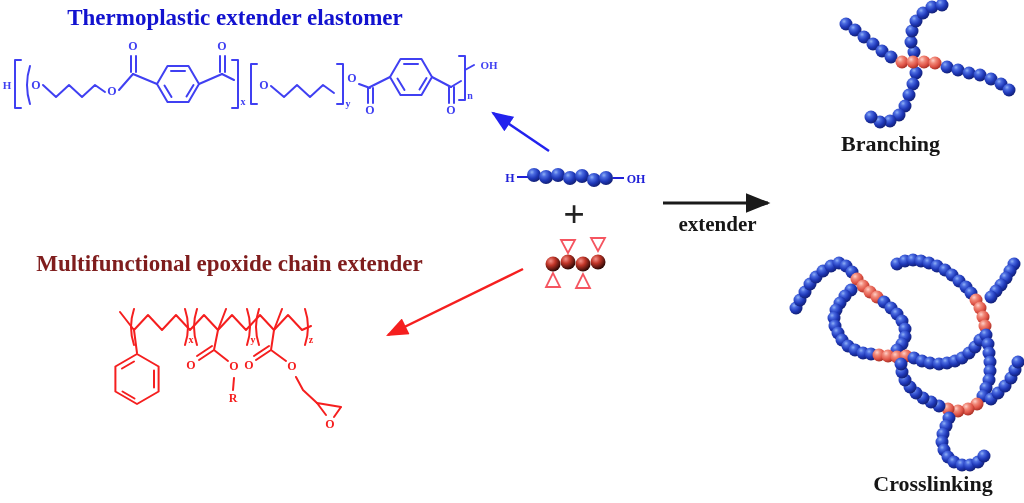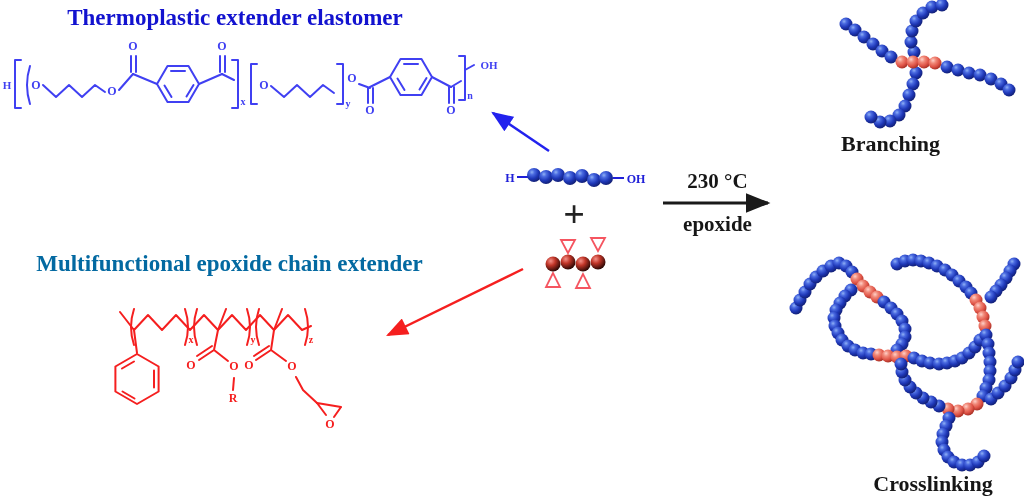--- a/index.html
+++ b/index.html
@@ -1,21 +1,21 @@
 <!DOCTYPE html>
 <html><head>
 <meta charset="utf-8">
 <style>
   html,body{margin:0;padding:0;background:#ffffff;}
   #figure-root{position:relative;width:1024px;height:503px;background:#ffffff;overflow:hidden;
                font-family:"Liberation Serif",serif;}
   #scheme-canvas{position:absolute;left:0;top:0;}
   .lbl{position:absolute;font-weight:bold;text-align:center;white-space:nowrap;}
   #tpe-title{left:55px;top:5px;width:360px;font-size:23px;color:#1212cf;}
-  #epoxide-title{left:22px;top:251px;width:415px;font-size:23px;color:#0369a1;text-align:center;}
+  #epoxide-title{left:22px;top:251px;width:415px;font-size:23px;color:#7f1d1d;text-align:center;}
   #temp-label{left:655px;top:169px;width:125px;font-size:21px;color:#161616;}
   #process-label{left:655px;top:211px;width:125px;font-size:21px;color:#161616;line-height:26px;}
   #branching-label{left:808px;top:131px;width:165px;font-size:22px;color:#161616;}
   #crosslinking-label{left:843px;top:471px;width:180px;font-size:22px;color:#161616;}
 </style>
 </head>
 <body>
 
 <div id="figure-root">
 
@@ -315,20 +315,19 @@
         <text x="292" y="370" fill="#f51f1f" font-size="12" text-anchor="middle" font-weight="bold" font-family="'Liberation Serif', serif">O</text>
         <text x="330" y="428" fill="#f51f1f" font-size="12" text-anchor="middle" font-weight="bold" font-family="'Liberation Serif', serif">O</text>
         <text x="510" y="182" fill="#2020d8" font-size="12" text-anchor="middle" font-weight="bold" font-family="'Liberation Serif', serif">H</text>
         <text x="636" y="183" fill="#2020d8" font-size="12" text-anchor="middle" font-weight="bold" font-family="'Liberation Serif', serif">OH</text>
         <text x="574" y="227" fill="#222222" font-size="38" text-anchor="middle" font-weight="bold" font-family="'Liberation Serif', serif">+</text>
       </g>
   </svg>
 
   <div class="lbl" id="tpe-title">Thermoplastic extender elastomer</div>
   <div class="lbl" id="epoxide-title">Multifunctional epoxide chain extender</div>
-  <div class="lbl" id="temp-label">230 °C</div>
   <div class="lbl" id="process-label">
-    <div>epoxide</div>
+    <div>extender</div>
   </div>
   <div class="lbl" id="branching-label">Branching</div>
   <div class="lbl" id="crosslinking-label">Crosslinking</div>
 
 </div>
 
 </body></html>

